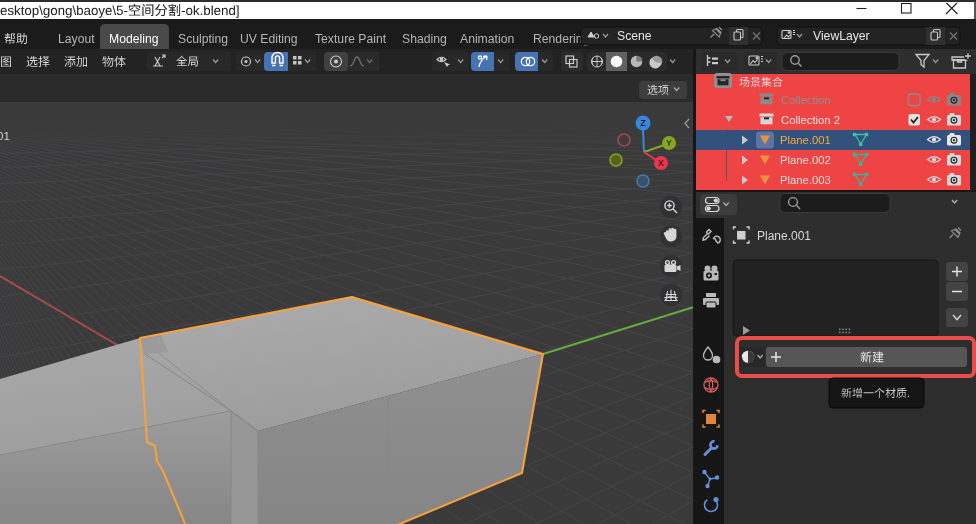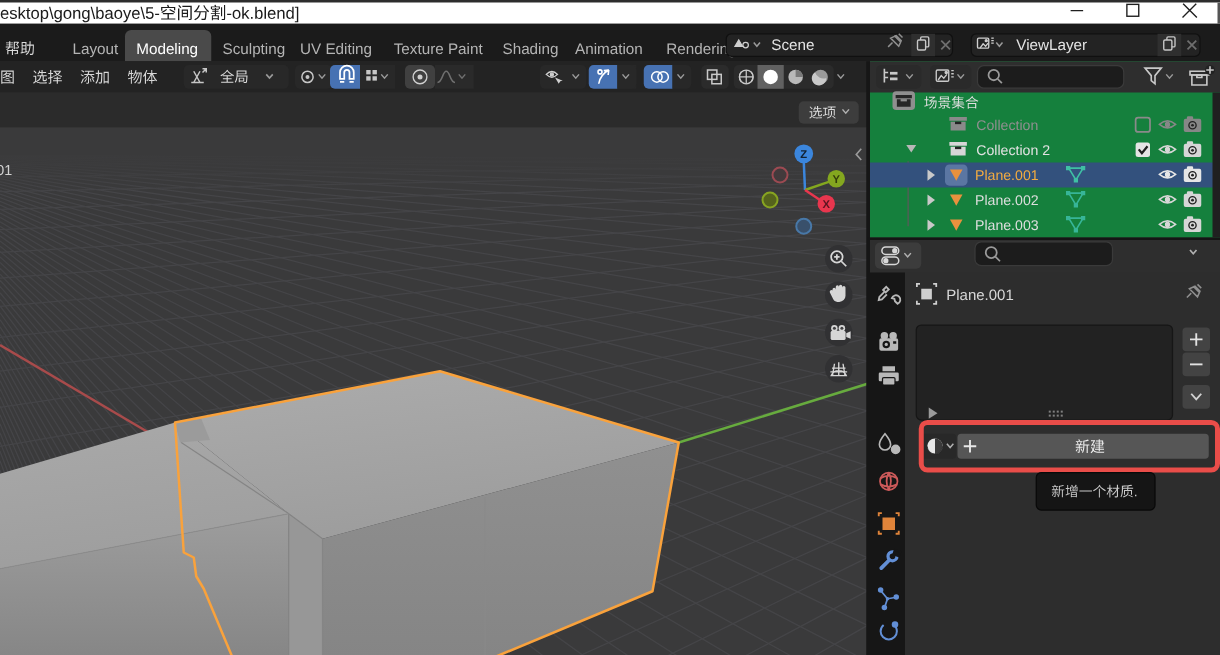--- a/index.html
+++ b/index.html
@@ -364,21 +364,21 @@
           <circle cx="667.5" cy="160.5" r="1.2"></circle>
           <circle cx="673.5" cy="160.5" r="1.2"></circle>
         </g>
         <circle cx="671" cy="193" r="11" fill="#313133"></circle>
         <g stroke="#d6d6d6" stroke-width="1.1" fill="none">
           <path d="M665,198.5 a6.5,6.5 0 0 1 12,0 z M671,187.8 v10.7 M667.6,189 l-1.6,9.5 M674.4,189 l1.6,9.5 M665.6,192.5 h10.8 M664.3,195.5 h13.4"></path>
         </g>
       </svg>
     </div>
     <div class="ab" style="left:693px;top:47px;width:3px;height:477px;background:#161616"></div>
-    <div class="ab" style="left:696px;top:47px;width:280px;height:141px;background:#15803d;overflow:hidden">
+    <div class="ab" style="left:696px;top:47px;width:280px;height:141px;background:#ef4444;overflow:hidden">
       <svg class="ab" style="left:-696px;top:-47px;width:976px;height:524px" width="976" height="524">
         <rect x="696" y="47" width="280" height="25" fill="#2e2e2e"></rect>
         <rect x="701" y="50" width="36" height="19" rx="4" fill="#2a2a2a"></rect>
         <g stroke="#c9c9c9" stroke-width="1.3" fill="none">
           <path d="M707.5,53 v11 m0,-8 h3 m-3,4 h3"></path>
         </g>
         <g fill="#c9c9c9">
           <rect x="712" y="55.5" width="6" height="2.2"></rect>
           <rect x="712" y="60" width="6" height="2.2"></rect>
         </g>

